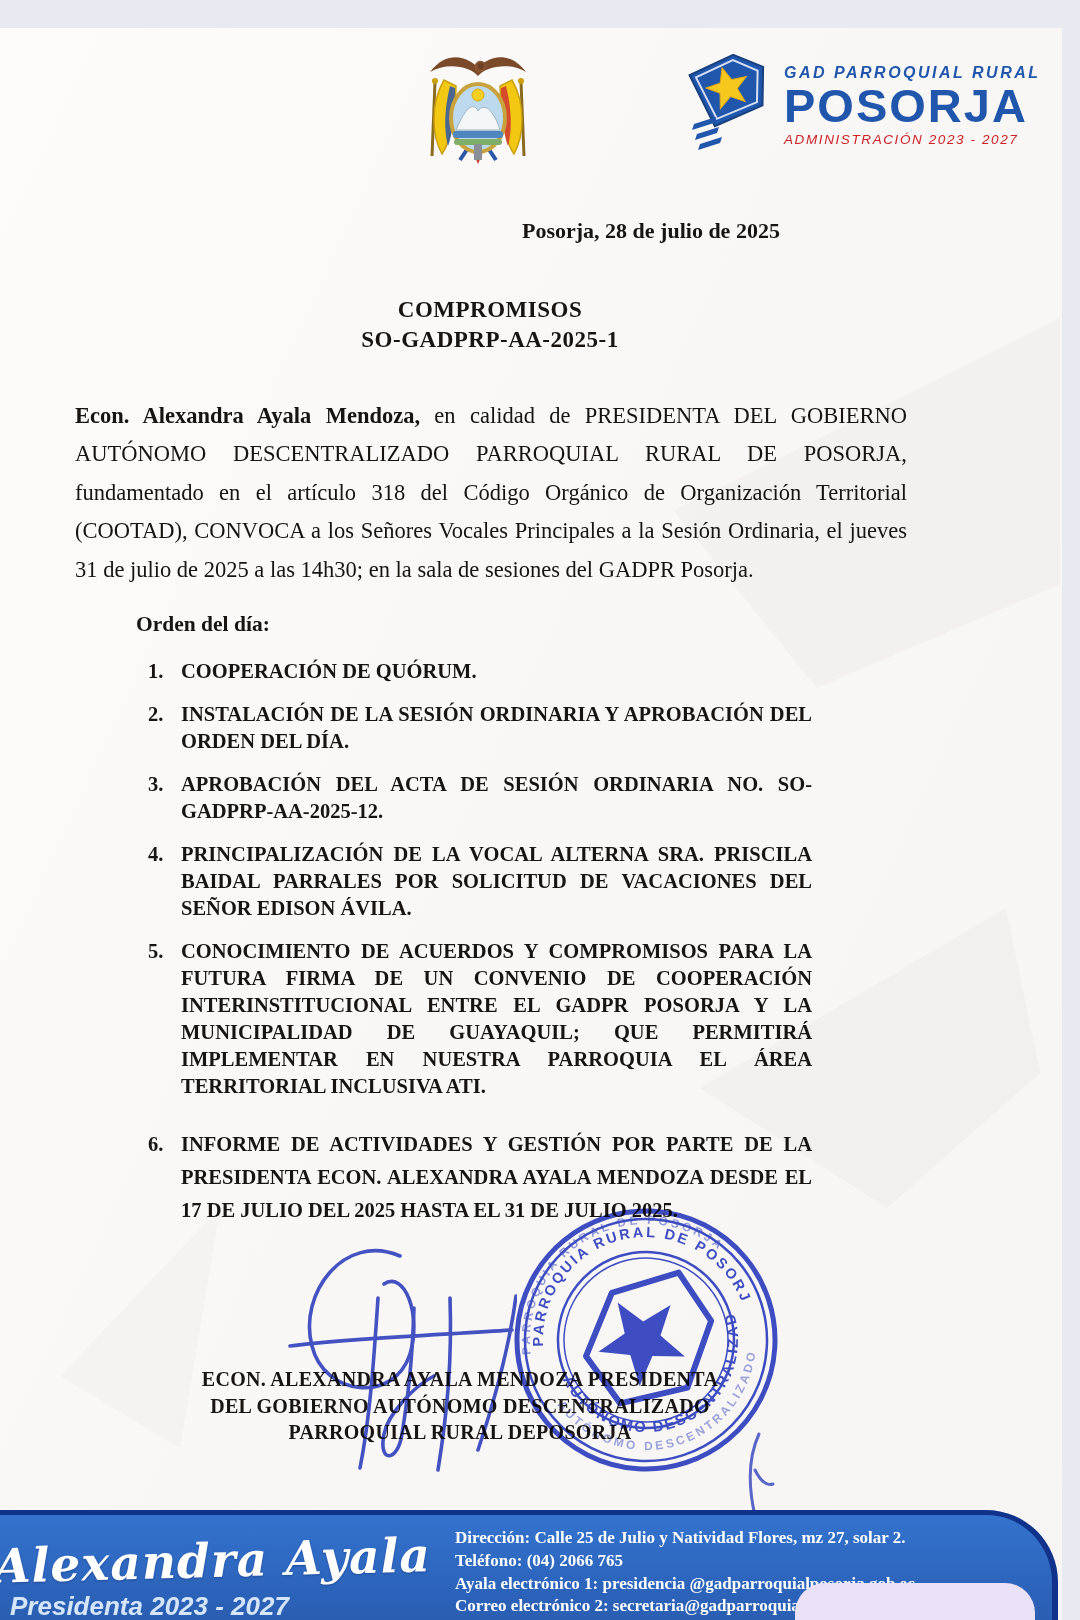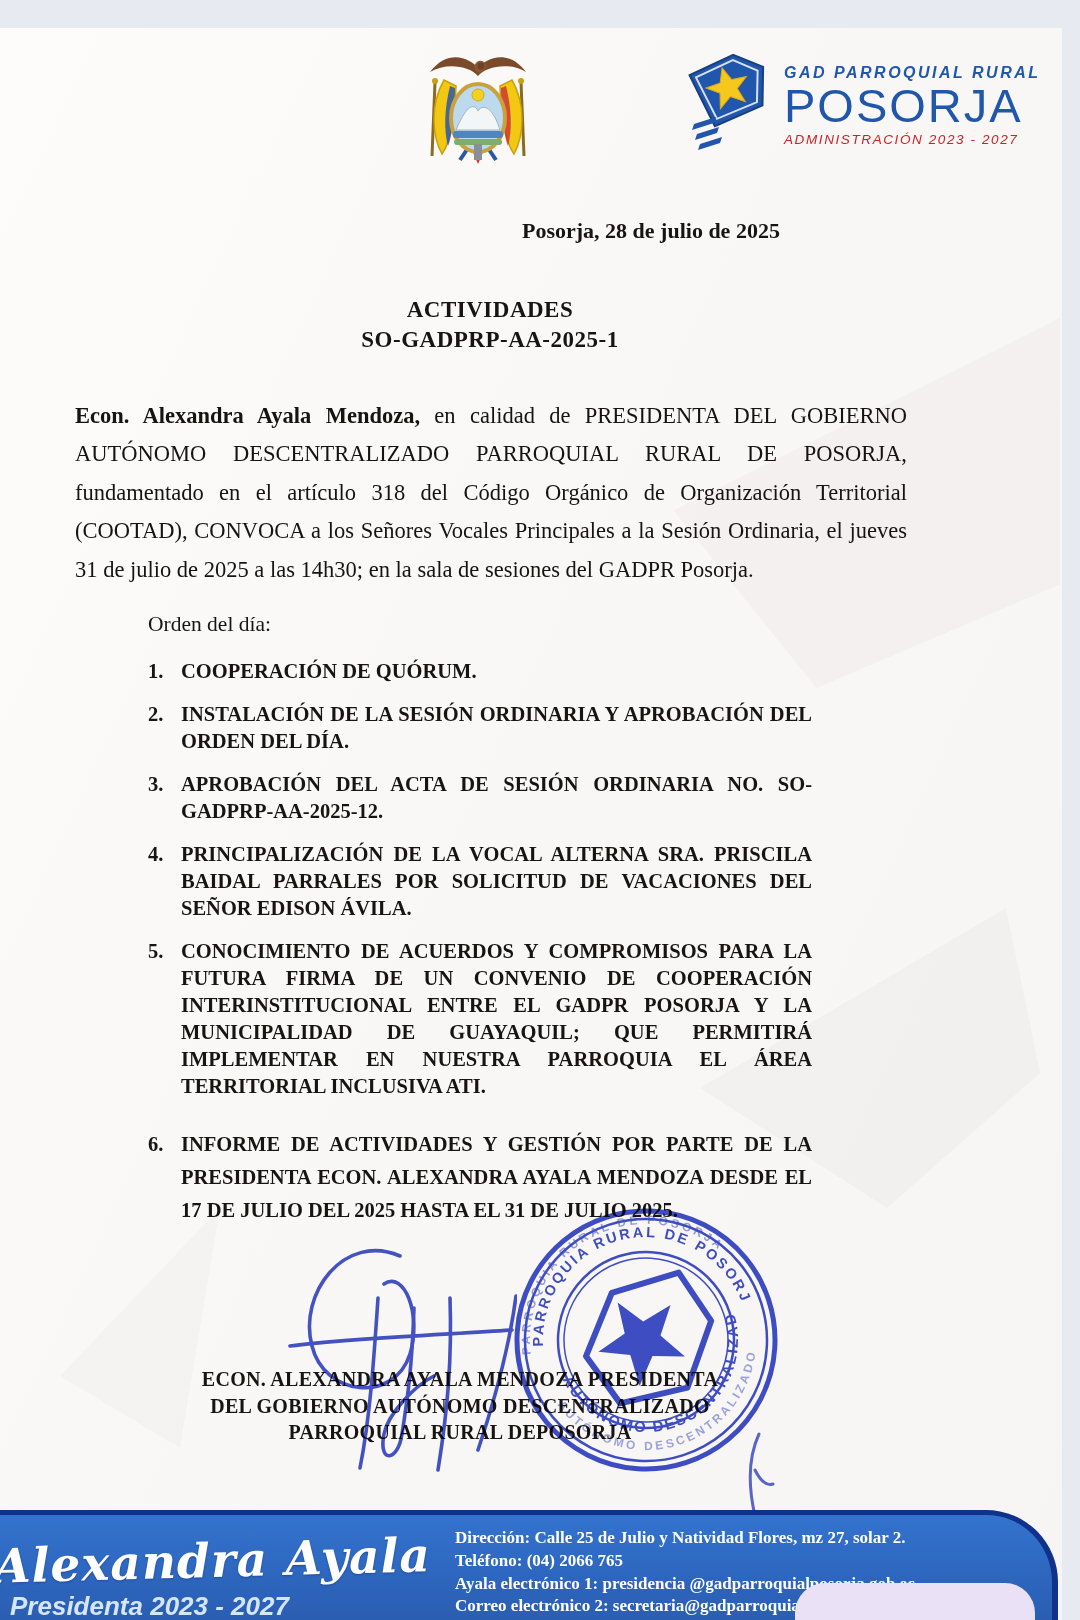--- a/index.html
+++ b/index.html
@@ -24,32 +24,32 @@
       background:rgba(140,130,142,.05);
       clip-path:polygon(90% 0,0 60%,55% 100%,100% 55%);}
   .a3{left:60px;top:1180px;width:200px;height:240px;
       background:rgba(140,130,142,.04);
       clip-path:polygon(80% 0,0 70%,60% 100%);}
   
   #logo-block{left:682px;top:22px;display:flex;align-items:flex-start;gap:10px;}
   .logo-text{display:flex;flex-direction:column;align-items:flex-start;margin-top:14px;}
   .logo-line1{font-family:"Liberation Sans",sans-serif;font-weight:bold;font-style:italic;
     font-size:16px;letter-spacing:2.5px;color:#2156ad;white-space:nowrap;}
-  .logo-line2{font-family:"Liberation Sans",sans-serif;font-weight:normal;
+  .logo-line2{font-family:"Liberation Sans",sans-serif;font-weight:bold;
     font-size:47px;line-height:48px;letter-spacing:2px;color:#2156ad;white-space:nowrap;}
   .logo-line3{font-family:"Liberation Sans",sans-serif;font-weight:normal;font-style:italic;
     font-size:13.5px;letter-spacing:1.6px;color:#cc2127;white-space:nowrap;margin-top:2px;}
   
   #date-line{left:522px;top:190px;font-size:22px;font-weight:bold;white-space:nowrap;}
   #title-block{left:75px;top:267px;width:830px;text-align:center;
     font-size:23px;font-weight:bold;line-height:30px;letter-spacing:.5px;}
   #intro{left:75px;top:346px;width:832px;font-size:22.5px;line-height:38.6px;
     text-align:justify;color:#171310;}
   #intro .lead{font-weight:bold;}
-  #agenda-heading{left:148px;top:584px;font-size:21.5px;font-weight:normal;}
+  #agenda-heading{left:136px;top:584px;font-size:21.5px;font-weight:bold;}
   #agenda{left:148px;top:630px;width:664px;}
   .item{display:flex;margin-bottom:16px;}
   .item .num{flex:0 0 33px;font-weight:bold;font-size:20.5px;line-height:27px;}
   .item .txt{flex:1;font-weight:bold;font-size:20.5px;line-height:27px;text-align:justify;}
   .item.last{margin-top:28px;}
   .item.last .num,.item.last .txt{line-height:33px;}
   
   #sig-lines{left:115px;top:1338px;width:690px;text-align:center;
     font-size:20px;font-weight:bold;line-height:26.5px;letter-spacing:.3px;}
   .ink{mix-blend-mode:multiply;}
@@ -121,21 +121,21 @@
     <div class="logo-text">
       <span class="logo-line1">GAD PARROQUIAL RURAL</span>
       <span class="logo-line2">POSORJA</span>
       <span class="logo-line3">ADMINISTRACIÓN 2023 - 2027</span>
     </div>
   </div>
 
   <div class="abs" id="date-line">Posorja, 28 de julio de 2025</div>
 
   <div class="abs" id="title-block">
-    <div>ACTIVIDADES</div>
+    <div>COMPROMISOS</div>
     <div>SO-GADPRP-AA-2025-1</div>
   </div>
 
   <p class="abs" id="intro"><span class="lead">Econ. Alexandra Ayala Mendoza,</span><span> en calidad de PRESIDENTA DEL GOBIERNO AUTÓNOMO DESCENTRALIZADO PARROQUIAL RURAL DE POSORJA, fundamentado en el artículo 318 del Código Orgánico de Organización Territorial (COOTAD), CONVOCA a los Señores Vocales Principales a la Sesión Ordinaria, el jueves 31 de julio de 2025 a las 14h30; en la sala de sesiones del GADPR Posorja.</span></p>
 
   <div class="abs" id="agenda-heading">Orden del día:</div>
   <div class="abs" id="agenda">
     <div class="item">
       <span class="num">1.</span>
       <span class="txt">COOPERACIÓN DE QUÓRUM.</span>

